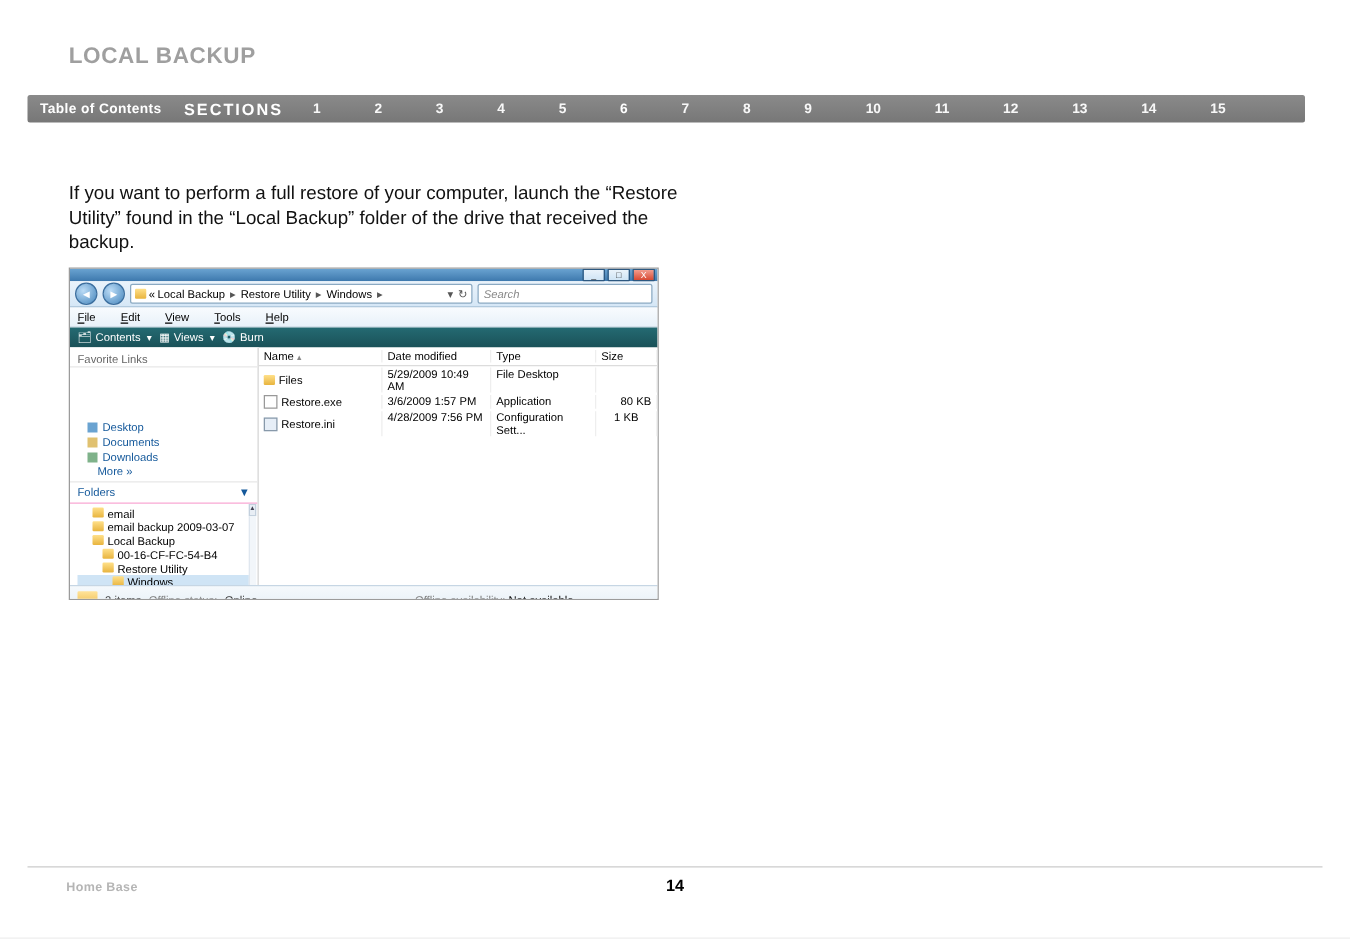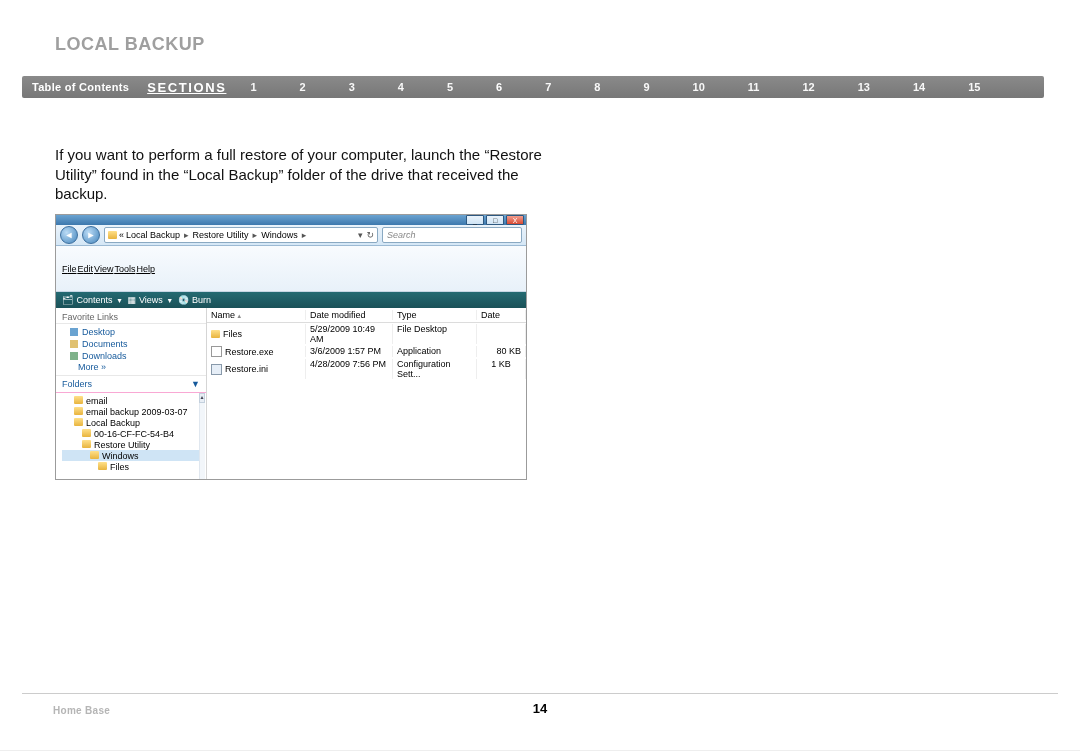--- a/index.html
+++ b/index.html
@@ -37,21 +37,20 @@
     font-weight: 700;
   }
   .nav-toc {
     margin-left: 10px;
     letter-spacing: 0.3px;
   }
   .nav-sections {
     margin-left: 18px;
     font-size: 13px;
     letter-spacing: 1.6px;
-    text-decoration: underline;
   }
   .nav-numbers {
     display: flex;
     gap: 43px;
     margin-left: 24px;
   }
   .nav-num { color: #fff; opacity: 0.95; }
   .nav-num.current { color: #fff; opacity: 1; font-weight: 800; }
   .intro {
     position: absolute;
@@ -136,25 +135,24 @@
     border-radius:2px;
     display:flex; align-items:center;
     padding: 0 4px;
     color:#888; font-style:italic; font-size:9px;
   }
   .menu-row {
     height: 15px;
     background: linear-gradient(#f8fbfe,#e8f1f9);
     border-bottom: 1px solid #c6d6e4;
     display:flex; align-items:center;
-    gap: 1px;
-    padding: 15px 6px;
+    gap: 20px;
+    padding: 0 6px;
     font-size: 9px;
     color:#000;
-    text-decoration:underline;
   }
   .menu-row span u { text-decoration: underline; }
   .toolbar-row {
     height: 16px;
     background: linear-gradient(#246a72, #1a5158);
     display:flex; align-items:center;
     gap: 6px;
     padding: 0 6px;
     color:#fff;
     font-size: 9px;
@@ -171,21 +169,21 @@
     border-right: 1px solid #d5d5d5;
     background:#fff;
     overflow:hidden;
   }
   .pane-title {
     font-size:9px; color:#666;
     padding: 4px 6px 1px 6px;
     border-bottom: 1px solid #e8e8e8;
     display:flex; justify-content:space-between; align-items:center;
   }
-  .fav-list { padding: 2px 0 3px 0; }
+  .fav-list { padding: 2px 0 3px 0; margin-top: 40px; }
   .fav-item {
     display:flex; align-items:center; gap:4px;
     padding: 1px 0 1px 14px;
     color:#15599b; font-size:9px;
   }
   .sq-icon {
     width:8px;height:8px;display:inline-block;
   }
   .ic-desktop { background:#6aa3d1; }
   .ic-doc { background:#e0c170; }
@@ -410,21 +408,21 @@
           <div class="sc-btn">▾</div>
         </div>
       </div>
     </div>
 
     <div class="list-pane">
       <div class="cols">
         <div class="col c-name"><span>Name</span> <span style="color:#888;font-size:7px;">▴</span></div>
         <div class="col c-date">Date modified</div>
         <div class="col c-type">Type</div>
-        <div class="col c-size">Date</div>
+        <div class="col c-size">Size</div>
       </div>
       <div class="rows">
         <div class="row">
           <div class="col c-name">
               <span class="folder-icon"></span>
               <span>Files</span>
             </div>
           <div class="col c-date">5/29/2009 10:49 AM</div>
           <div class="col c-type">File Desktop</div>
           <div class="col c-size" style="text-align:right;"></div>

